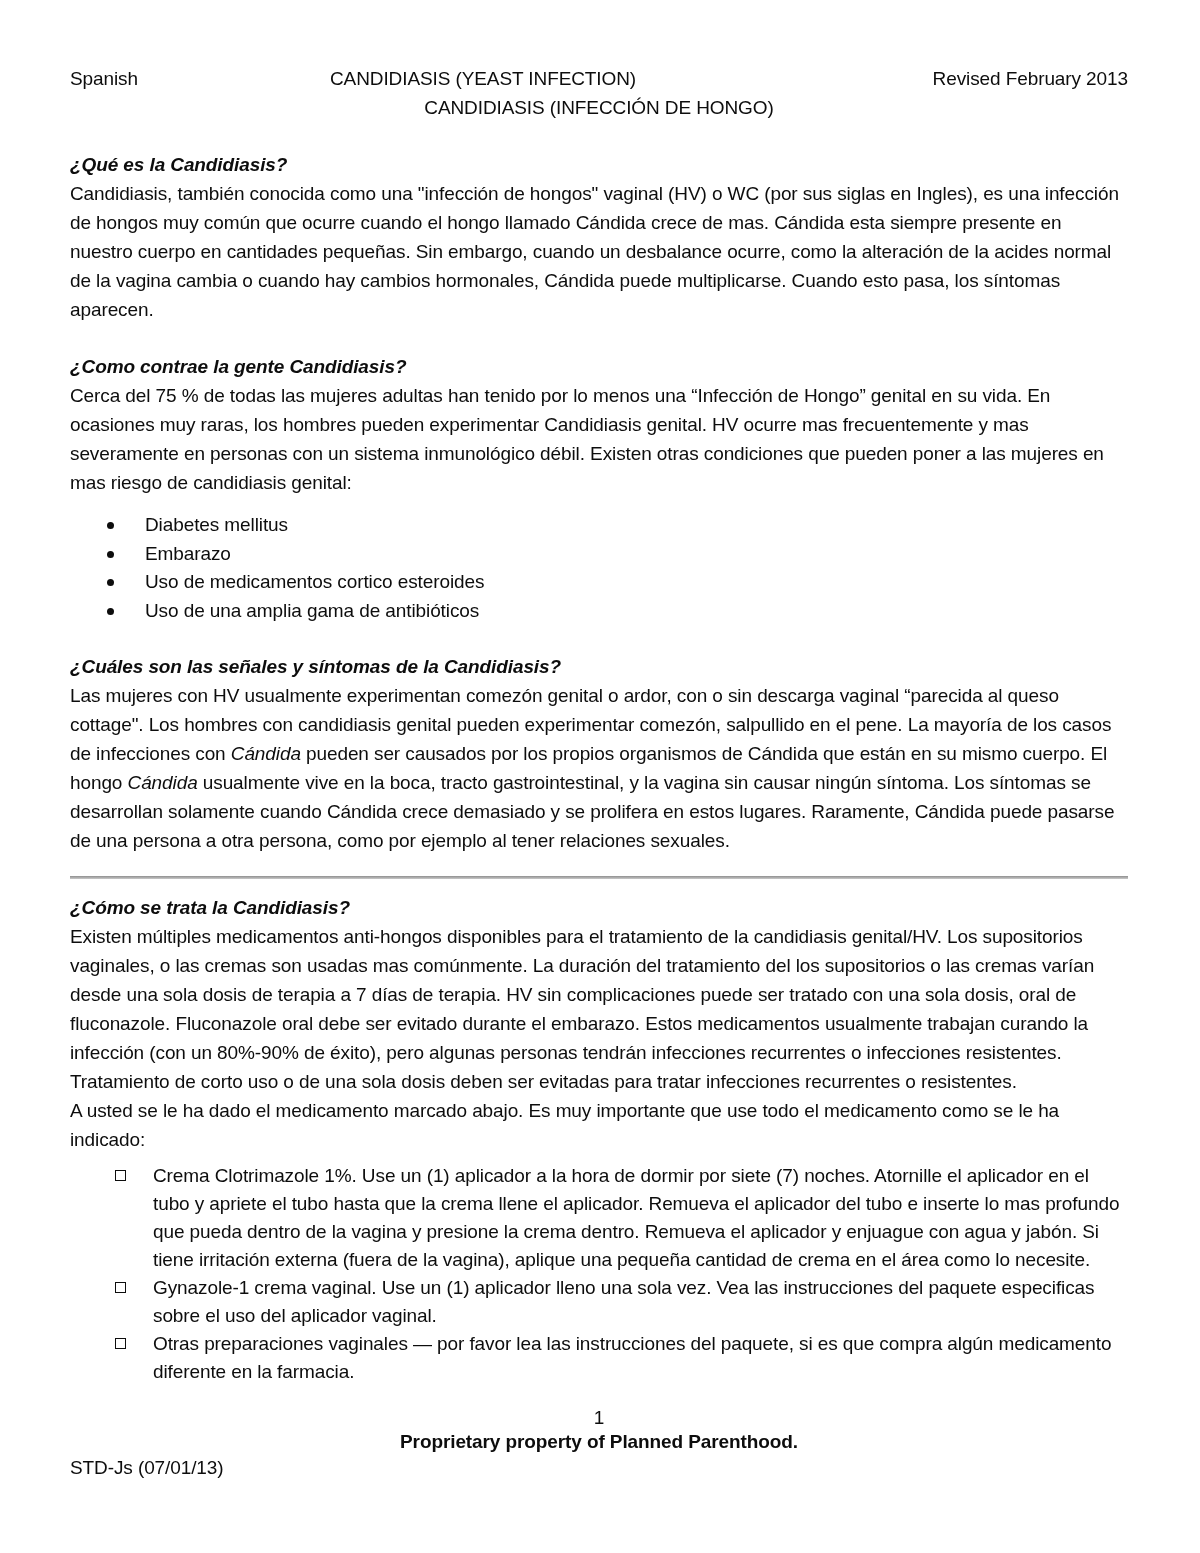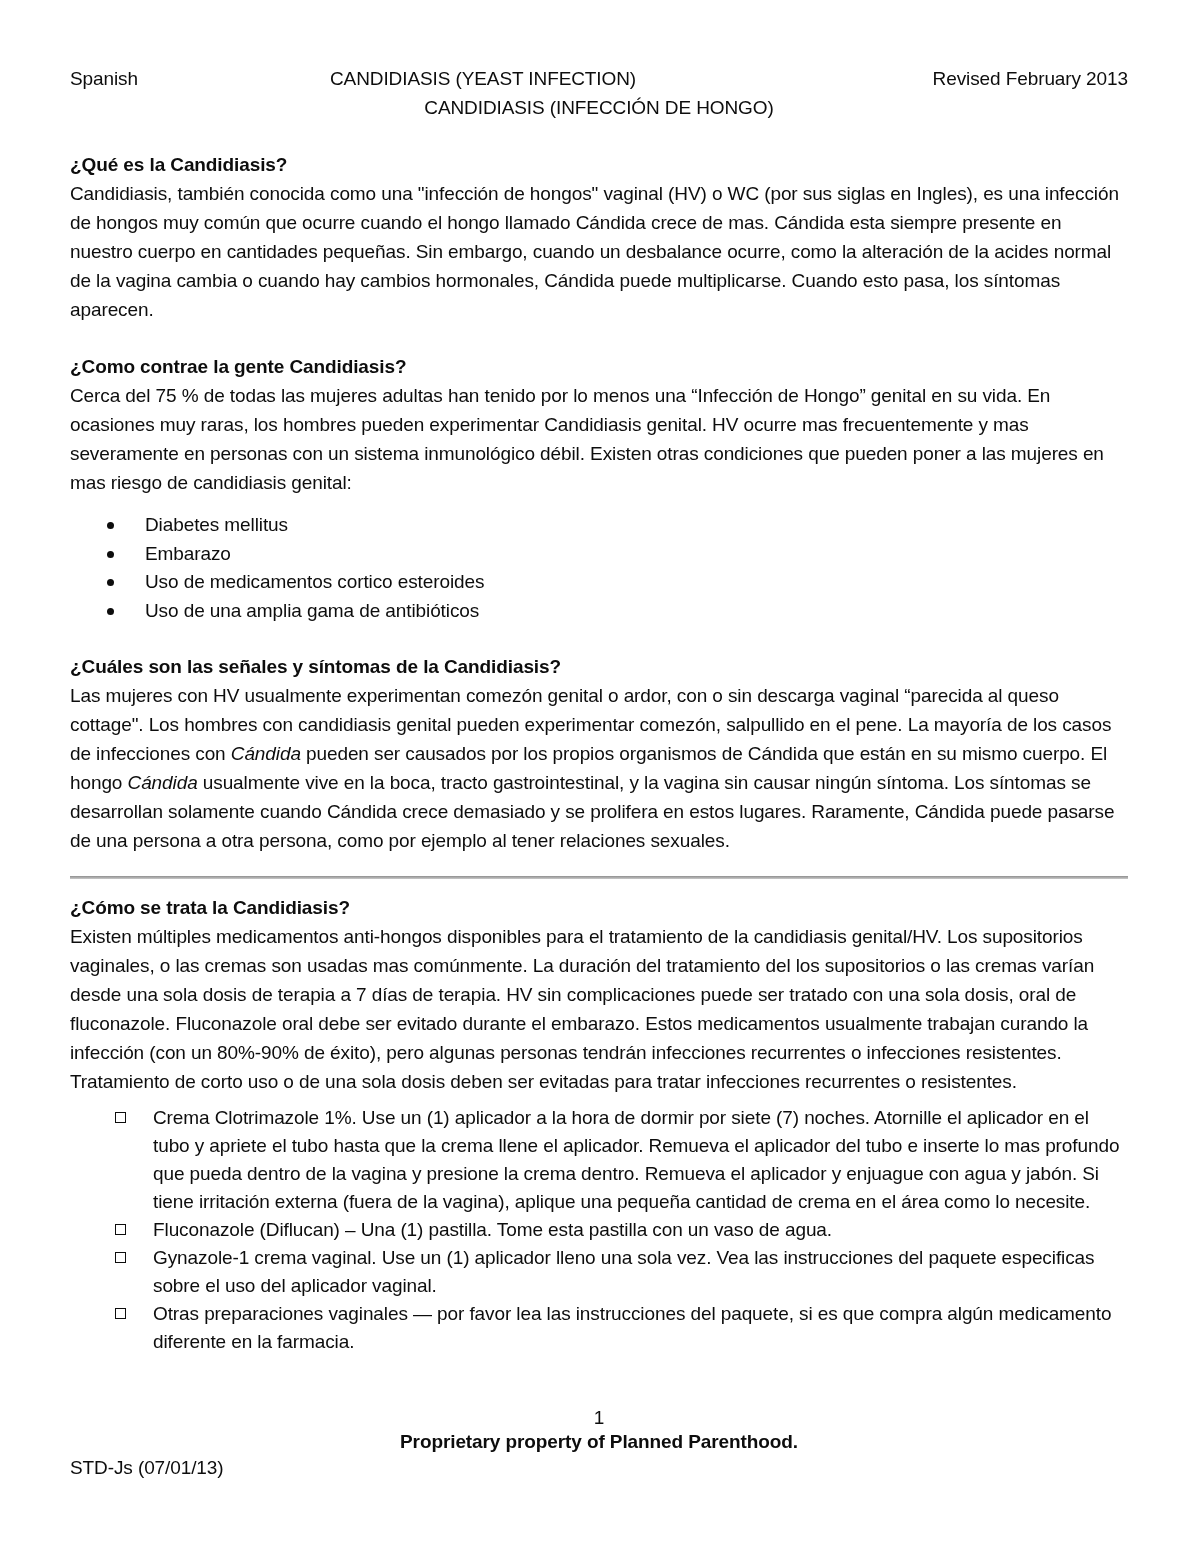--- a/index.html
+++ b/index.html
@@ -25,20 +25,21 @@
     align-items: baseline;
   }
   .doc-header .left  { width: 260px; text-align: left; }
   .doc-header .mid   { flex: 1; }
   .doc-header .right { width: 260px; text-align: right; }
   .subtitle { text-align: center; }
 
   .h-section {
     font-weight: bold;
     margin-top: 28px;
+    font-style: italic;
   }
   p.body { margin: 0; }
   .after-gap { margin-top: 28px; }
 
   ul.bullet-list {
     list-style: none;
     margin: 14px 0 17px 0;
   }
   ul.bullet-list li {
     position: relative;
@@ -137,28 +138,28 @@
     <section>
       <div class="h-section" style="margin-top:27px;">¿Cuáles son las señales y síntomas de la Candidiasis?</div>
       <p class="body"><span>Las mujeres con HV usualmente experimentan comezón genital o ardor, con o sin descarga vaginal “parecida al queso cottage". Los hombres con candidiasis genital pueden experimentar comezón, salpullido en el pene. La mayoría de los casos de infecciones con </span><span class="italic">Cándida</span><span> pueden ser causados por los propios organismos de Cándida que están en su mismo cuerpo. El hongo </span><span class="italic">Cándida</span><span> usualmente vive en la boca, tracto gastrointestinal, y la vagina sin causar ningún síntoma. Los síntomas se desarrollan solamente cuando Cándida crece demasiado y se prolifera en estos lugares. Raramente, Cándida puede pasarse de una persona a otra persona, como por ejemplo al tener relaciones sexuales.</span></p>
     </section>
 
     <div class="divider"></div>
 
     <section>
       <div class="h-section" style="margin-top:14px;">¿Cómo se trata la Candidiasis?</div>
       <p class="body">Existen múltiples medicamentos anti-hongos disponibles para el tratamiento de la candidiasis genital/HV. Los supositorios vaginales, o las cremas son usadas mas comúnmente.  La duración del tratamiento del los supositorios o las cremas varían desde una sola dosis de terapia a 7 días de terapia. HV  sin complicaciones puede ser tratado con una sola dosis, oral de fluconazole. Fluconazole oral debe ser evitado durante el embarazo. Estos medicamentos usualmente trabajan curando la infección (con un 80%-90% de éxito), pero algunas personas tendrán infecciones recurrentes o infecciones resistentes. Tratamiento de corto uso o de una sola dosis deben ser evitadas para tratar infecciones recurrentes o resistentes.</p>
+      <p class="body after-gap">A usted se le ha dado el medicamento marcado abajo. Es muy importante que use todo el medicamento como se le ha indicado:</p>
       <ul class="check-list">
         <li>
           <span class="checkbox"></span>
           <span>Crema Clotrimazole 1%.  Use un (1) aplicador a la hora de dormir por siete (7) noches. Atornille el aplicador  en el tubo y apriete el tubo hasta que la crema llene el aplicador. Remueva el aplicador del tubo e inserte lo mas profundo que pueda dentro de la vagina y presione la crema  dentro. Remueva el aplicador y enjuague con agua y jabón. Si tiene irritación externa (fuera de la vagina), aplique una pequeña cantidad de crema en el área como lo necesite.</span>
         </li>
         <li>
           <span class="checkbox"></span>
-          <span>Fluconazole (Diflucan) – Una (1) pastilla.  Tome esta pastilla con un vaso de agua.</span>
         </li>
         <li>
           <span class="checkbox"></span>
           <span>Gynazole-1 crema vaginal. Use un (1) aplicador lleno una sola vez.  Vea las instrucciones del paquete especificas sobre el uso del aplicador vaginal.</span>
         </li>
         <li>
           <span class="checkbox"></span>
           <span>Otras preparaciones vaginales — por favor lea las instrucciones del paquete, si es que compra algún medicamento diferente en la farmacia.</span>
         </li>
       </ul>

